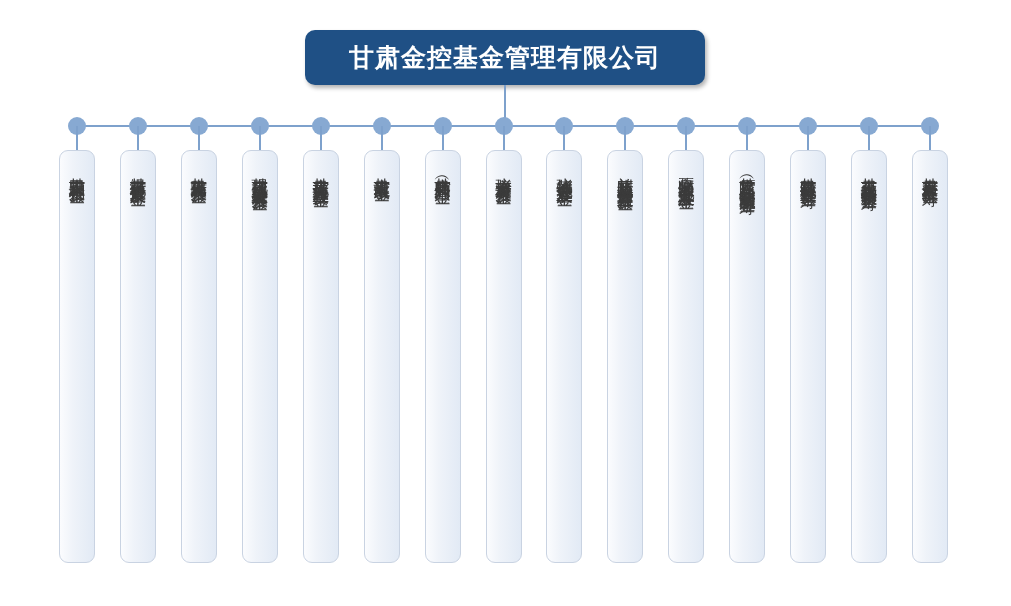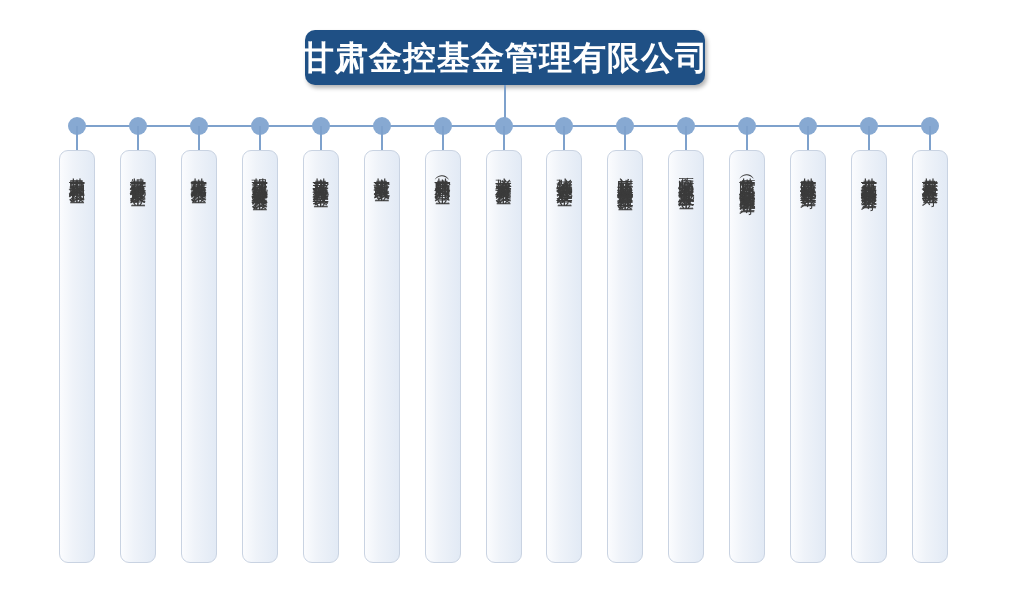--- a/index.html
+++ b/index.html
@@ -18,21 +18,21 @@
     left:305px;top:30px;
     width:400px;height:55px;
     background:#1F5085;
     border-radius:10px;
     box-shadow:2px 3px 4px rgba(0,0,0,0.30);
     display:flex;align-items:center;justify-content:center;
     box-sizing:border-box;
   }
   .title-text{
     color:#ffffff;
-    font-size:33px;
+    font-size:25px;
     font-weight:bold;
     letter-spacing:1px;
     line-height:1;
     white-space:nowrap;
     text-align:center;
   }
 
   
   .stem-down{
     position:absolute;

